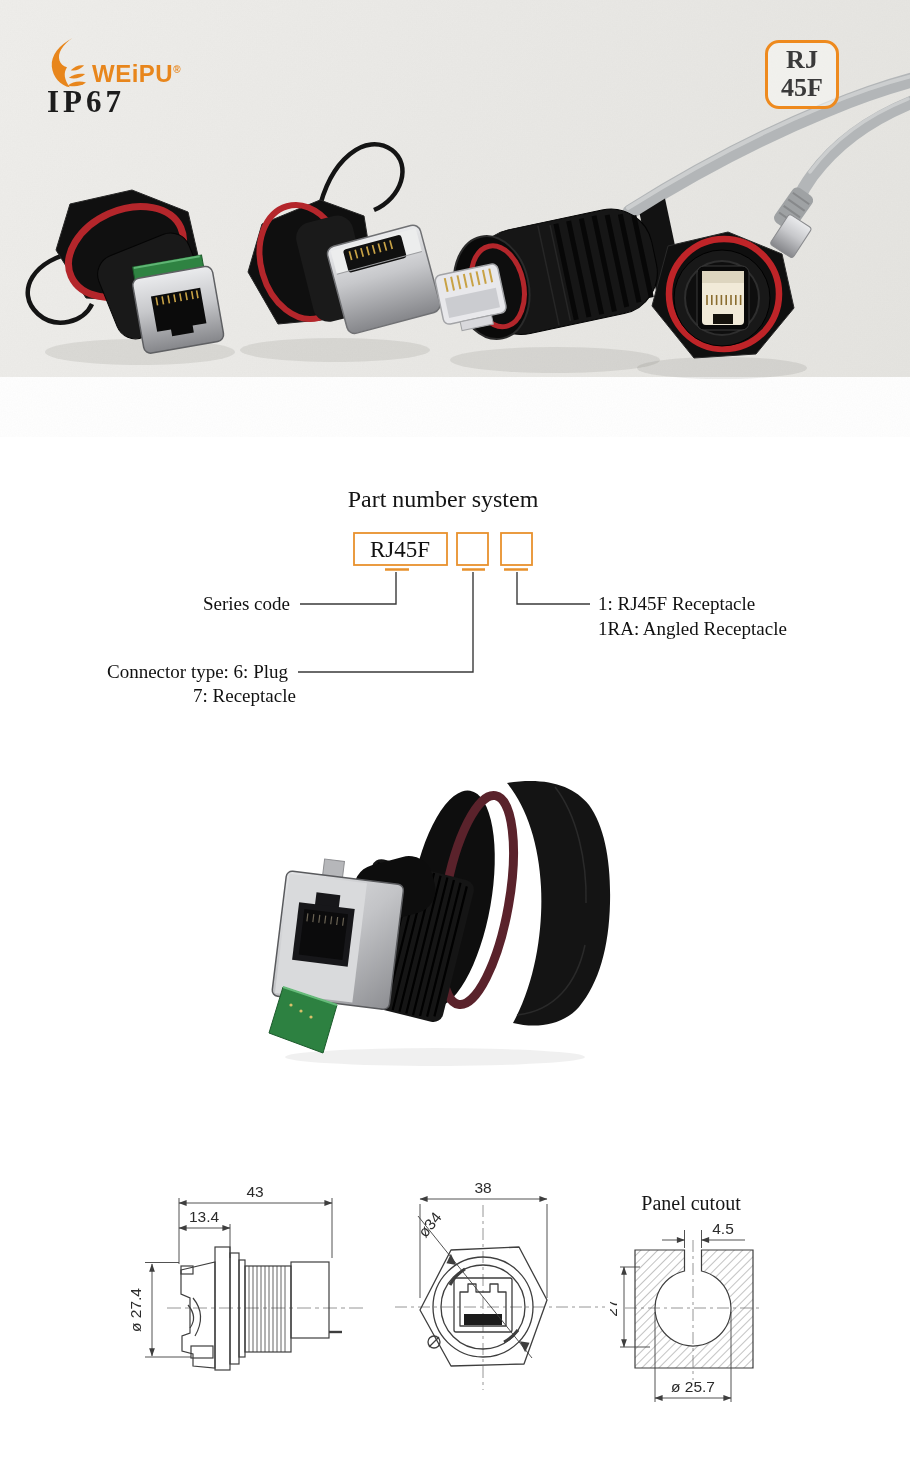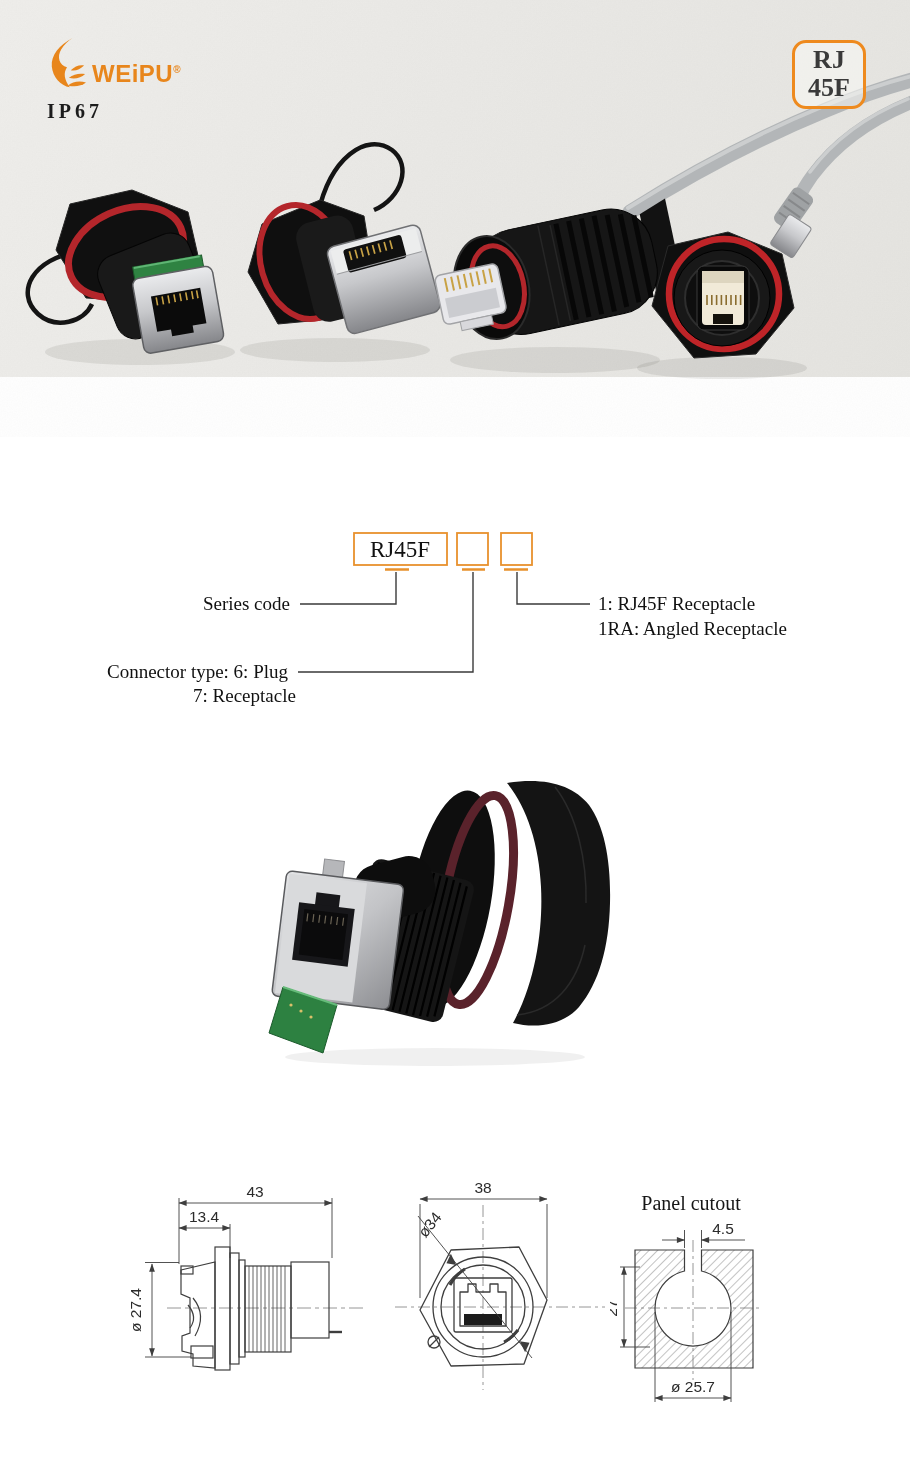--- a/index.html
+++ b/index.html
@@ -7,23 +7,23 @@
         font-family:"Liberation Serif",serif;}
   
   .photo{position:absolute;left:0;top:0;width:910px;height:377px;
          background:linear-gradient(115deg,#efeeeb 0%,#eae9e6 45%,#e5e4e0 100%);padding-left:24px;}
   .photo svg{position:absolute;left:0;top:0;}
   .logo{position:absolute;left:48px;top:36px;width:200px;height:60px;}
   .logo-icon{position:absolute;left:0;top:0;}
   .logo-text{position:absolute;left:44px;top:24px;font-family:"Liberation Sans",sans-serif;
              font-weight:700;font-size:24px;color:#e8861c;letter-spacing:.5px;}
   .logo-reg{font-size:10px;vertical-align:9px;font-weight:700;}
-  .ip-rating{position:absolute;left:47px;top:100px;font-family:"Liberation Serif",serif;
-             font-weight:700;font-size:20px;letter-spacing:4px;color:#1c1c1c;}
-  .badge{position:absolute;left:792px;top:40px;width:68px;height:60px;border:3px solid #ee8a1e;
+  .ip-rating{position:absolute;left:47px;top:84px;font-family:"Liberation Serif",serif;
+             font-weight:700;font-size:31px;letter-spacing:4px;color:#1c1c1c;}
+  .badge{position:absolute;left:765px;top:40px;width:68px;height:60px;border:3px solid #ee8a1e;
          border-radius:14px;background:rgba(250,249,245,.55);text-align:center;
          font-family:"Liberation Serif",serif;font-weight:700;color:#3a3a3a;
          font-size:26px;line-height:1.08;padding-top:3px;}
   
   .pns-title{position:absolute;left:0;top:486px;width:886px;text-align:center;
              font-size:24px;color:#141414;}
   .pns-svg{position:absolute;left:90px;top:520px;}
   .pns-svg text{font-family:"Liberation Serif",serif;fill:#111;font-size:19px;}
   .pns-svg .boxlabel{font-size:23px;}
   
@@ -147,20 +147,21 @@
       </svg>
       <div class="logo-text"><span>WEiPU</span><span class="logo-reg">®</span></div>
     </div>
     <div class="ip-rating">IP67</div>
     <div class="badge">
       <div>RJ</div>
       <div>45F</div>
     </div>
   </div>
 
+  <div class="pns-title">Part number system</div>
   <svg class="pns-svg" width="740" height="195" viewBox="0 0 740 195">
     <g fill="none" stroke="#e8912d" stroke-width="1.8">
       <rect x="264" y="13" width="93" height="32"></rect>
       <rect x="367" y="13" width="31" height="32"></rect>
       <rect x="411" y="13" width="31" height="32"></rect>
     </g>
     <g stroke="#e8912d" stroke-width="2.6">
       <path d="M295 49.5 h24 M372 49.5 h23 M414 49.5 h24"></path>
     </g>
     <g fill="none" stroke="#3a3a3a" stroke-width="1.4">

